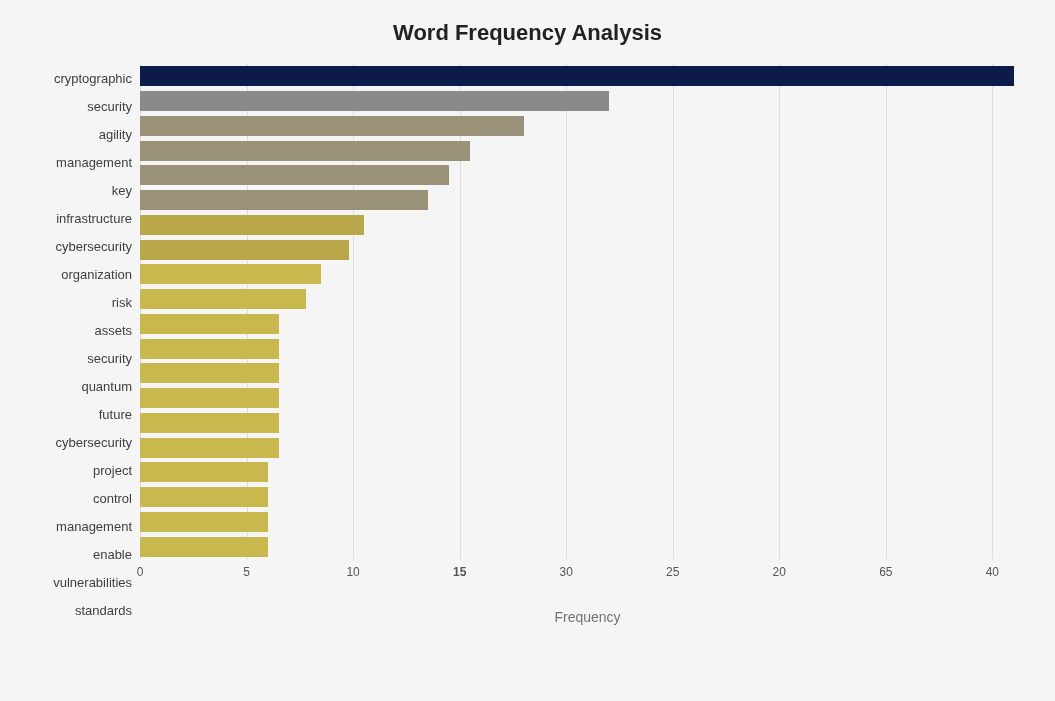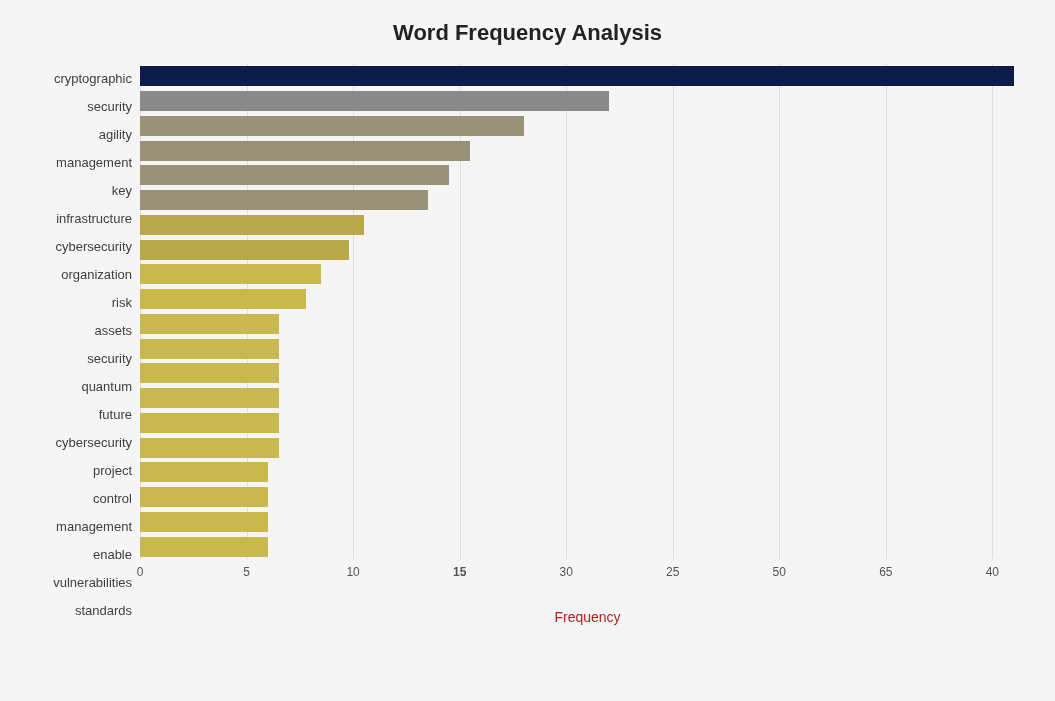--- a/index.html
+++ b/index.html
@@ -98,21 +98,21 @@
     }
     .x-tick {
       position: absolute;
       font-size: 12px;
       color: #555;
       transform: translateX(-50%);
     }
     .x-axis-title {
       text-align: center;
       font-size: 14px;
-      color: #b91c1c;
+      color: #737373;
       margin-top: 24px;
     }
   </style>
 </head>
 <body>
 
 <div class="chart-container">
   <div class="chart-title">Word Frequency Analysis</div>
   <div class="chart-area">
     <div class="y-axis" id="y-axis">
@@ -213,20 +213,20 @@
             </div>
           </div>
       </div>
       <div class="x-axis-labels" id="x-axis-labels">
           <span class="x-tick" style="left: 0%;">0</span>
           <span class="x-tick" style="left: 11.9048%;">5</span>
           <span class="x-tick" style="left: 23.8095%;">10</span>
           <span class="x-tick" style="left: 35.7143%; font-weight: bold;">15</span>
           <span class="x-tick" style="left: 47.619%;">30</span>
           <span class="x-tick" style="left: 59.5238%;">25</span>
-          <span class="x-tick" style="left: 71.4286%;">50</span>
+          <span class="x-tick" style="left: 71.4286%;">20</span>
           <span class="x-tick" style="left: 83.3333%;">65</span>
           <span class="x-tick" style="left: 95.2381%;">40</span>
         </div>
       <div class="x-axis-title">Frequency</div>
     </div>
   </div>
 </div>
 
 </body></html>

